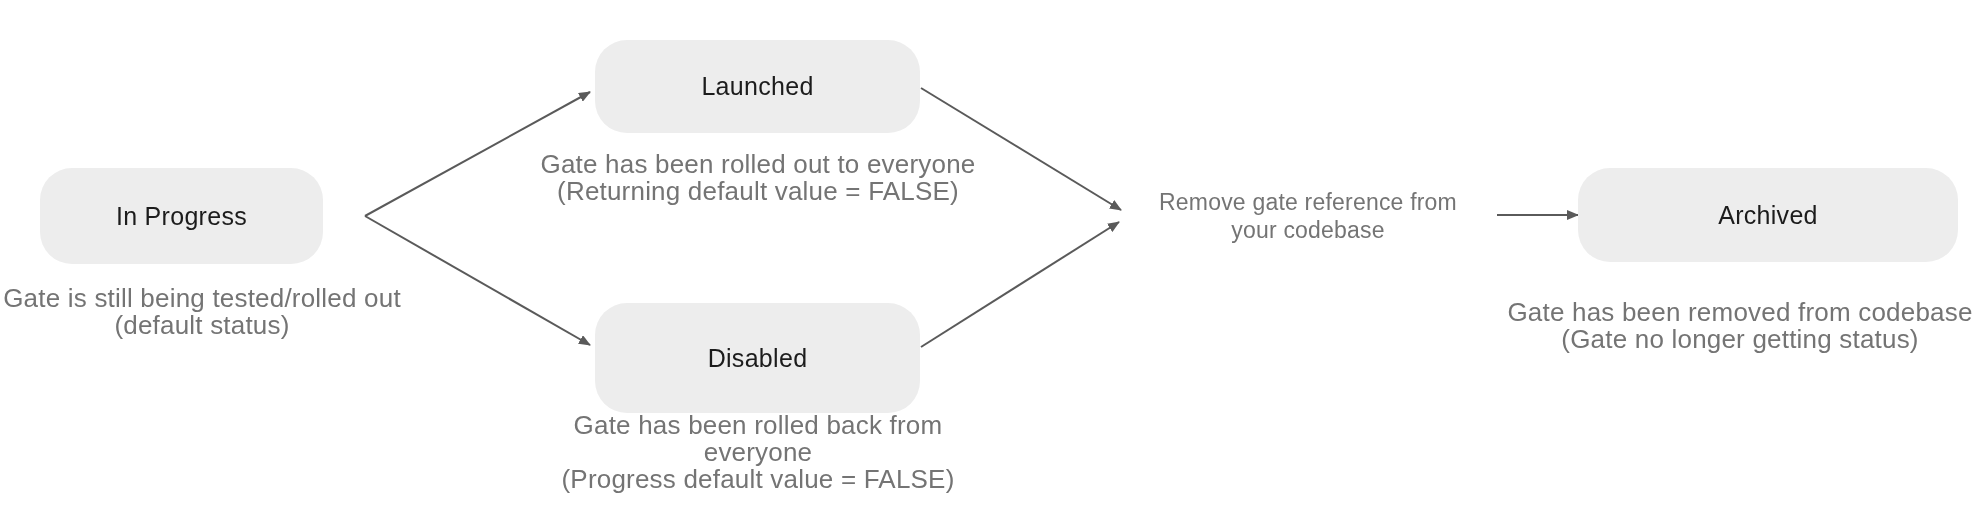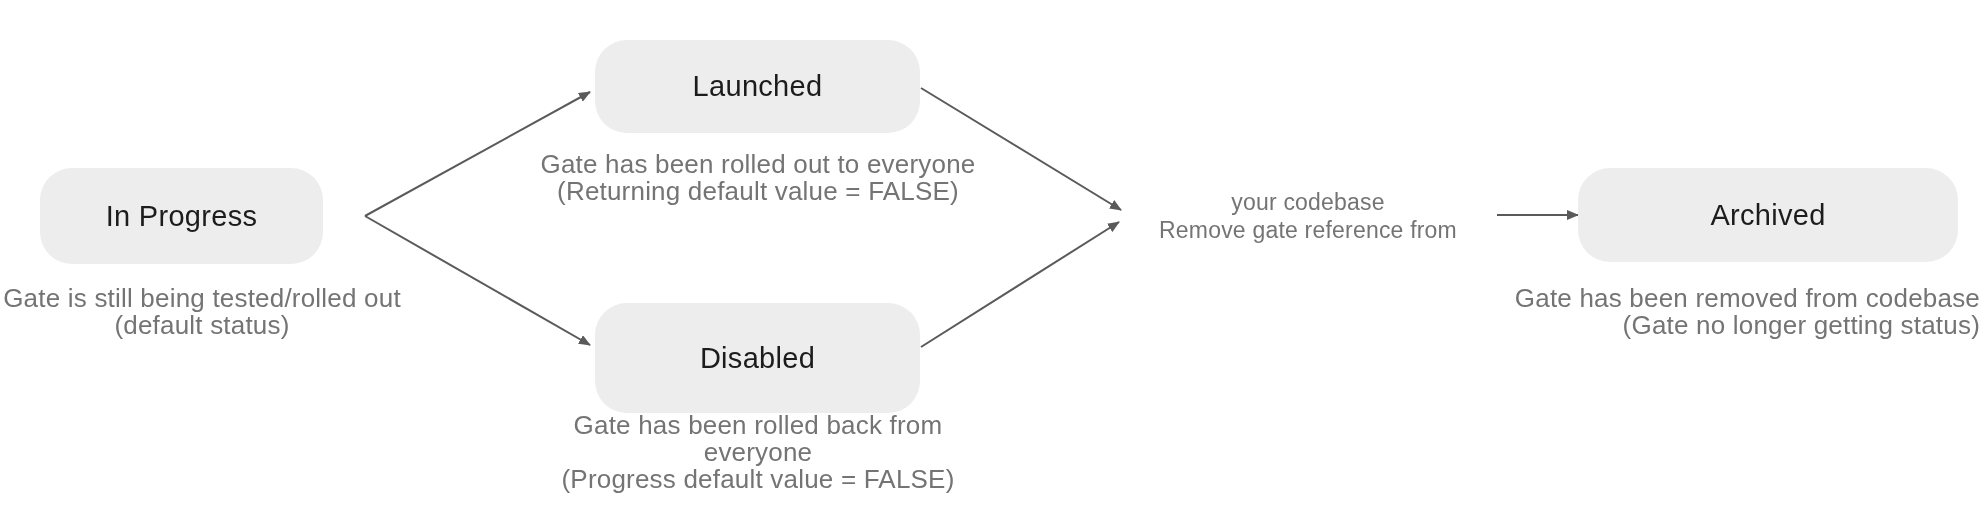--- a/index.html
+++ b/index.html
@@ -27,21 +27,21 @@
   }
   .arrow-layer line { stroke: var(--arrow-color); stroke-width: 2; }
   .node {
     position: absolute;
     background: var(--node-fill);
     border-radius: 32px;
     display: flex;
     align-items: center;
     justify-content: center;
     color: var(--node-text);
-    font-size: 29px;
+    font-size: 25px;
     font-weight: 500;
     letter-spacing: 0.3px;
   }
   .caption {
     position: absolute;
     width: 480px;
     text-align: center;
     color: var(--caption-text);
     font-size: 26px;
     line-height: 27px;
@@ -93,25 +93,25 @@
 
   <div class="node" style="left:595px; top:303px; width:325px; height:110px;">
     <span>Disabled</span>
   </div>
   <div class="caption" style="left:518px; top:401px;margin-top:11px;">
     <div>Gate has been rolled back from everyone</div>
     <div>(Progress default value = FALSE)</div>
   </div>
 
   <div class="note" style="left:1068px; top:188px;">
+    <div>Remove gate reference from</div>
     <div>your codebase</div>
-    <div>Remove gate reference from</div>
   </div>
 
   <div class="node" style="left:1578px; top:168px; width:380px; height:94px;">
     <span>Archived</span>
   </div>
-  <div class="caption" style="left:1500px; top:285px;text-align:right;">
+  <div class="caption" style="left:1500px; top:299px;">
     <div>Gate has been removed from codebase</div>
     <div>(Gate no longer getting status)</div>
   </div>
 
 </div>
 
 </body></html>

